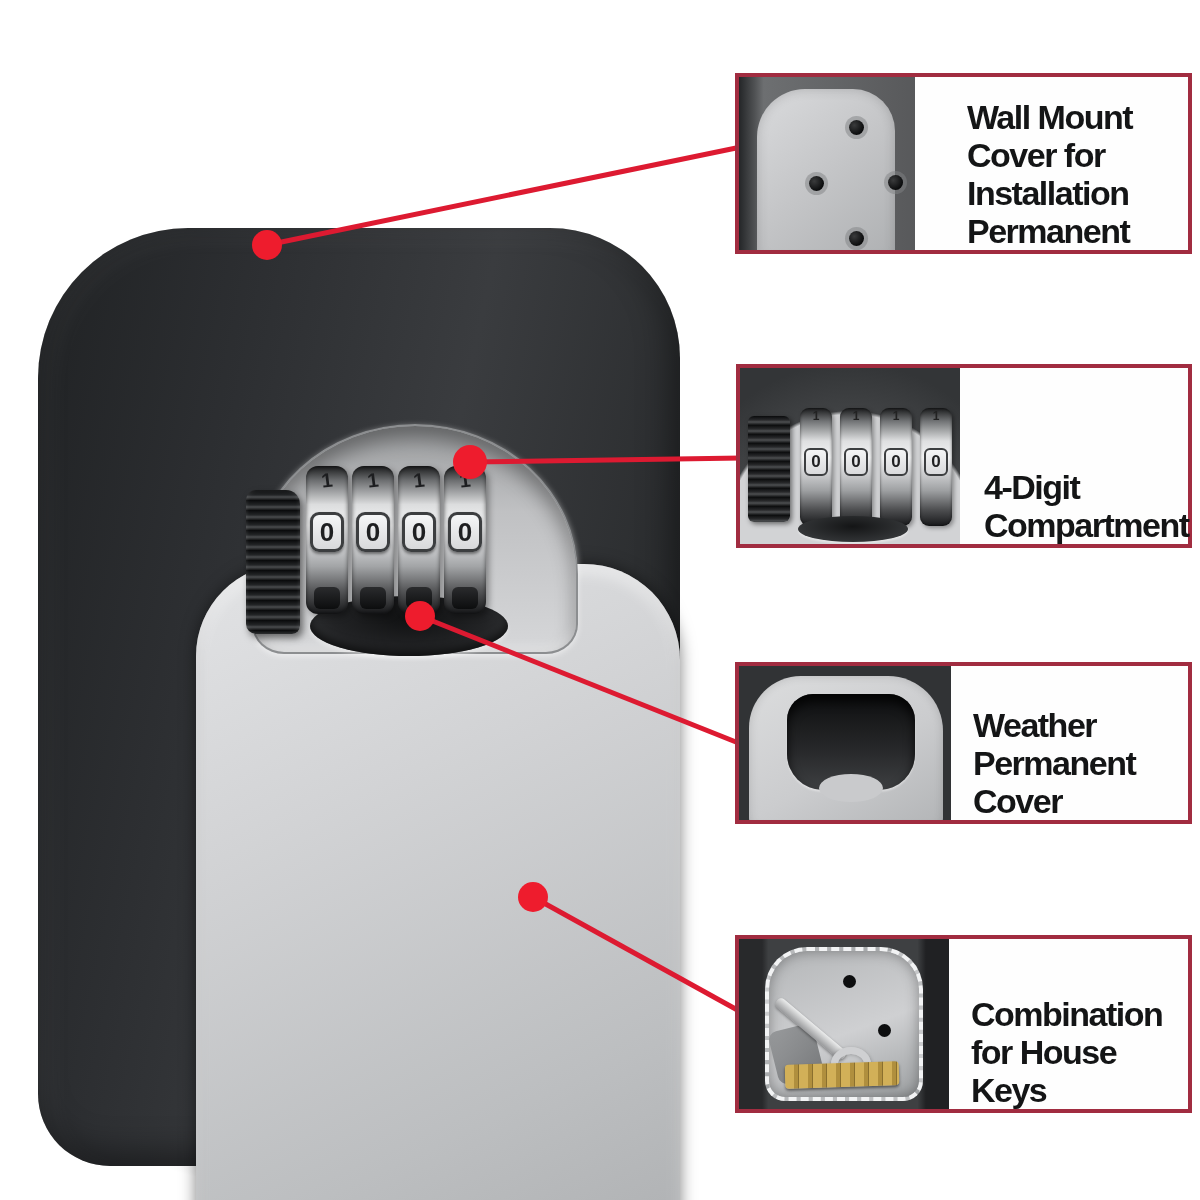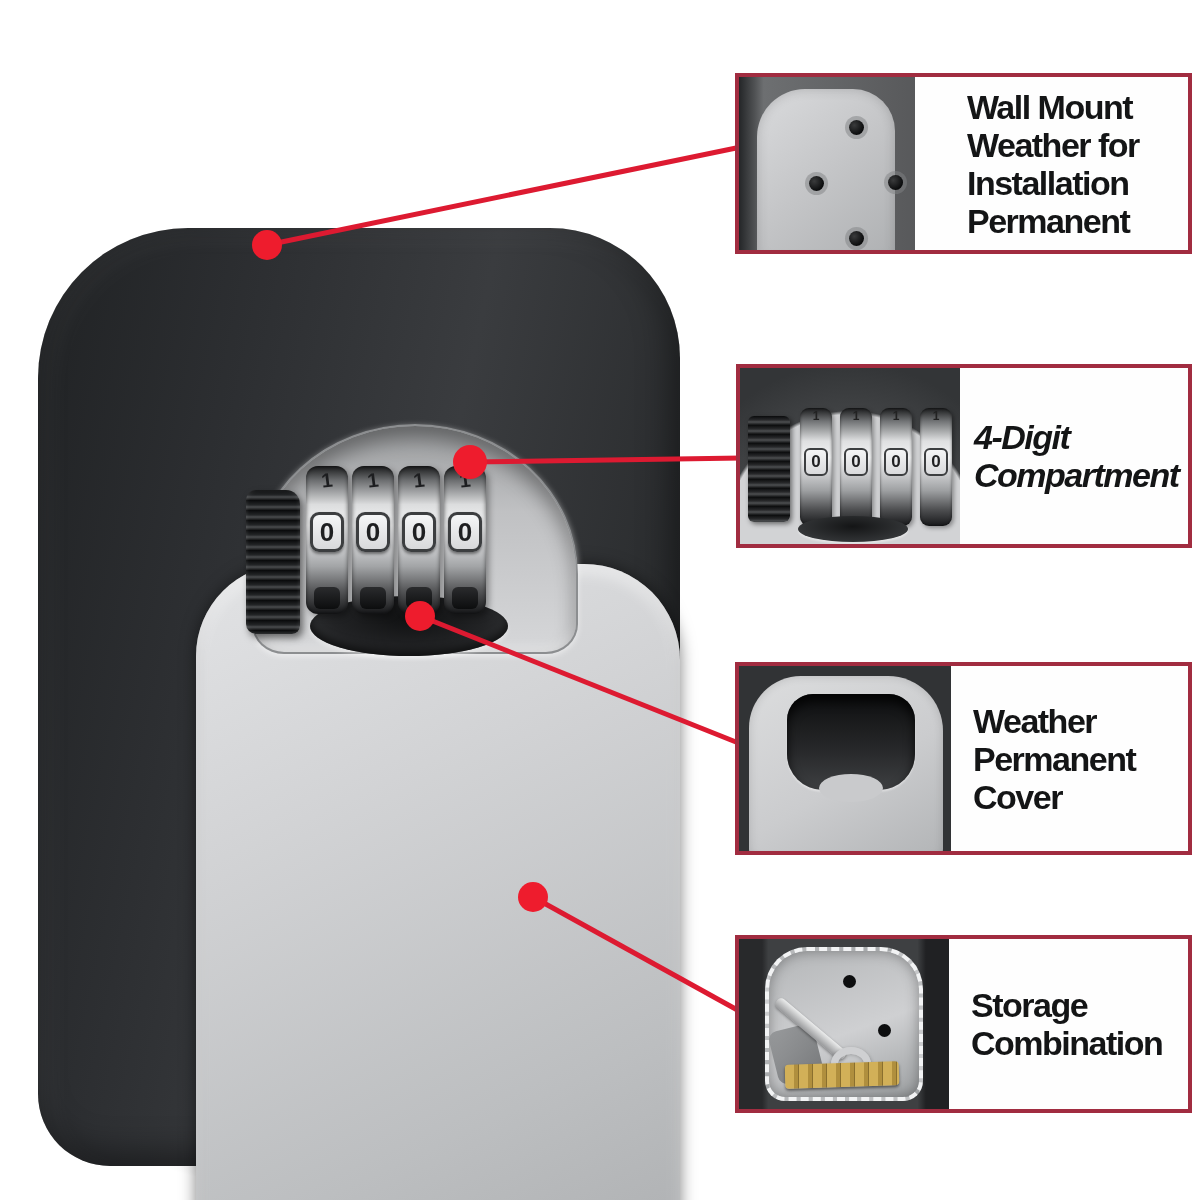--- a/index.html
+++ b/index.html
@@ -42,33 +42,33 @@
     font-size:26px;font-weight:700;color:#1e1f21;box-shadow:0 2px 3px rgba(0,0,0,.45);}
   .dial-bottom-cap{position:absolute;left:8px;bottom:5px;width:26px;height:22px;border-radius:6px;
     background:linear-gradient(180deg,#2a2b2d,#0c0d0e);}
 
   
   svg.connectors{position:absolute;left:0;top:0;z-index:4;}
   .cline{stroke:#dd1a31;stroke-width:5;}
   .cdot{fill:#ee1c2d;}
 
   
-  .callout{position:absolute;border:4px solid #a12c40;background:#fefefe;display:flex;z-index:5;}
+  .callout{position:absolute;border:4px solid #a12c40;background:#fefefe;display:flex;z-index:5;align-items:flex-end;}
   .co1{left:735px;top:73px;width:457px;height:181px;}
   .co2{left:736px;top:364px;width:456px;height:184px;}
-  .co3{left:735px;top:662px;width:457px;height:193px;}
+  .co3{left:735px;top:662px;width:457px;height:162px;}
   .co4{left:735px;top:935px;width:457px;height:178px;}
   .co-img{position:relative;height:100%;flex:0 0 auto;overflow:hidden;}
   .co1 .co-img{width:176px;}
   .co2 .co-img{width:220px;}
   .co3 .co-img{width:212px;}
   .co4 .co-img{width:210px;}
   .co-text{flex:1;display:flex;flex-direction:column;justify-content:center;}
   .co1 .co-text{padding-left:52px;}
-  .co2 .co-text{padding-left:14px;font-style:italic;}
+  .co2 .co-text{padding-left:24px;}
   .co3 .co-text{padding-left:22px;}
   .co4 .co-text{padding-left:22px;}
   .co-line{font-size:34px;line-height:38px;font-weight:700;color:#141516;letter-spacing:-1.5px;}
 
   
   .c1-bg{position:absolute;inset:0;
     background:linear-gradient(90deg,#242628 0%,#505254 9%,#6d6f71 14%,#58595b 100%);}
   .c1-panel{position:absolute;left:18px;right:20px;top:12px;bottom:-10px;
     background:linear-gradient(140deg,#dadbdd 0%,#c4c5c7 50%,#aeb0b2 100%);
     border-radius:48px 42px 0 0;box-shadow:inset 0 0 12px rgba(0,0,0,.18);}
@@ -185,21 +185,21 @@
       <div class="c1-bg"></div>
       <div class="c1-panel">
         <div class="c1-hole h-top"></div>
         <div class="c1-hole h-left"></div>
         <div class="c1-hole h-right"></div>
         <div class="c1-hole h-bottom"></div>
       </div>
     </div>
     <div class="co-text">
       <div class="co-line">Wall Mount</div>
-      <div class="co-line">Weather for</div>
+      <div class="co-line">Cover for</div>
       <div class="co-line">Installation</div>
       <div class="co-line">Permanent</div>
     </div>
   </div>
 
   <div class="callout co2">
     <div class="co-img">
       <div class="c2-bg"></div>
       <div class="c2-slider"></div>
       <div class="c2-dial m1">
@@ -246,18 +246,18 @@
       <div class="c4-comp">
         <div class="c4-hole k1"></div>
         <div class="c4-hole k2"></div>
         <div class="c4-clutter"></div>
         <div class="c4-key-rod"></div>
         <div class="c4-key-bow"></div>
         <div class="c4-brass"></div>
       </div>
     </div>
     <div class="co-text">
-      <div class="co-line">Storage</div>
       <div class="co-line">Combination</div>
+      <div class="co-line">for House Keys</div>
     </div>
   </div>
 
 </div>
 
 </body></html>

